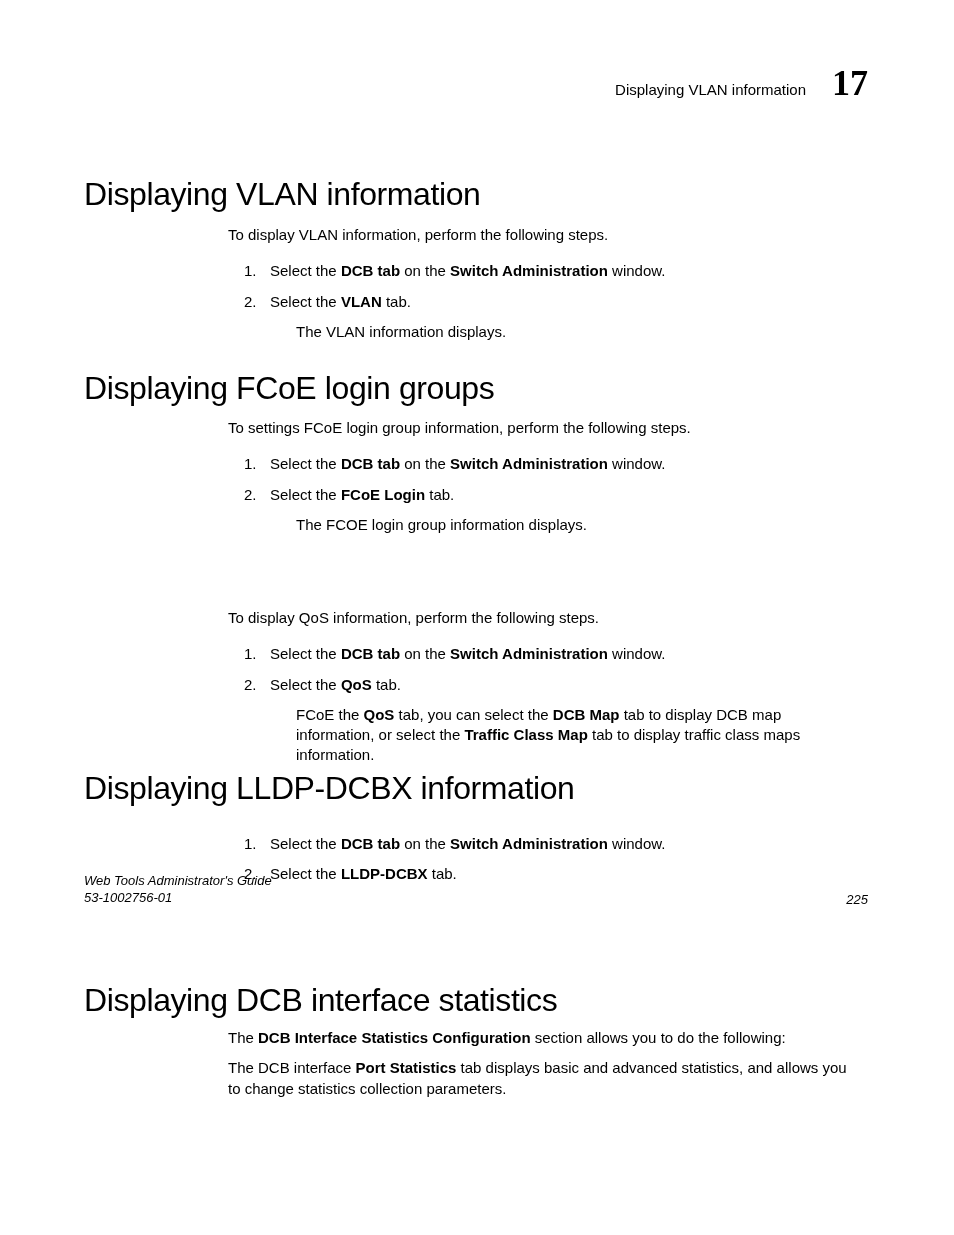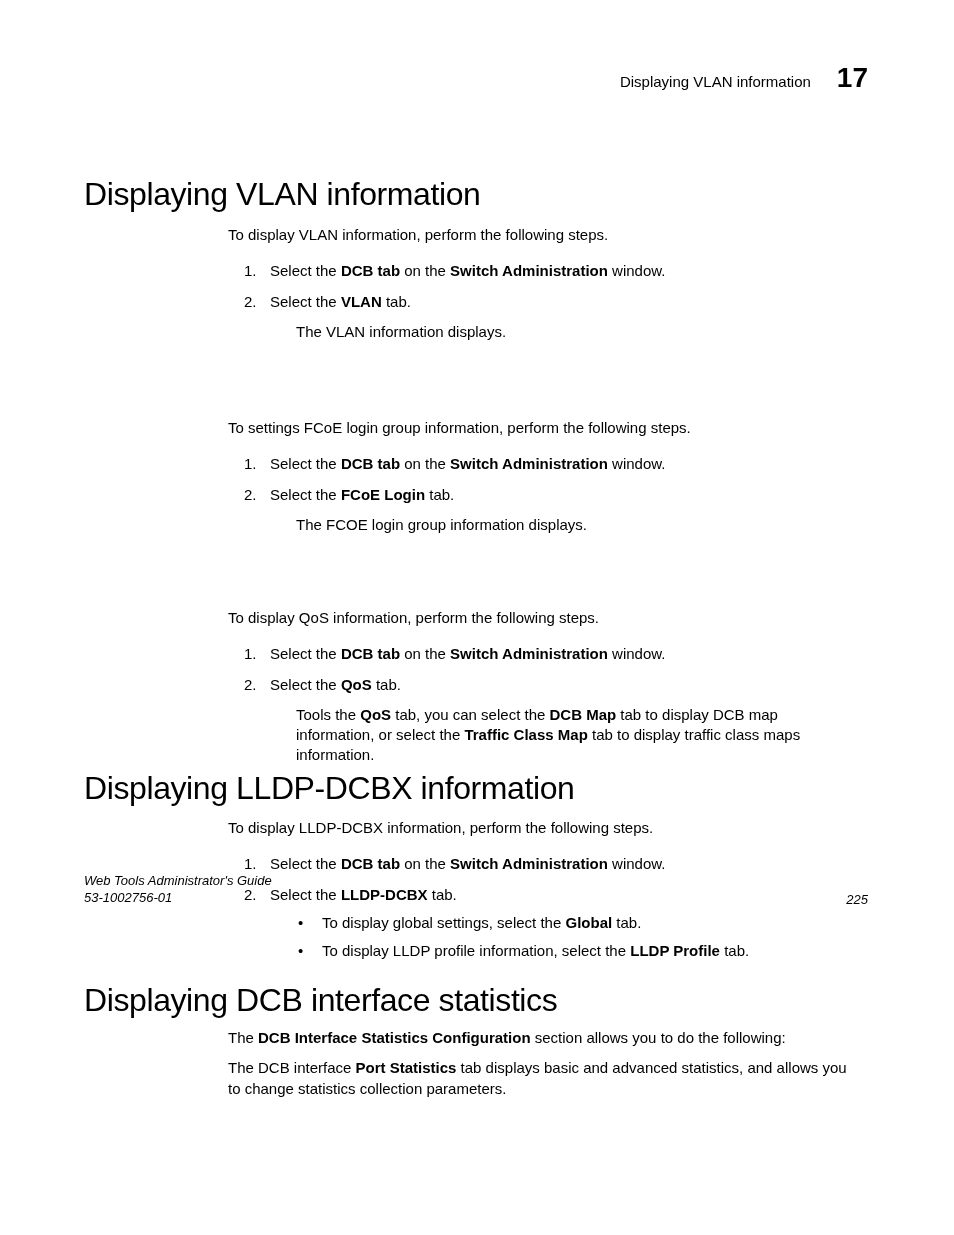--- a/index.html
+++ b/index.html
@@ -31,23 +31,23 @@
     justify-content: flex-end;
     align-items: baseline;
     padding-right: 86px;
     gap: 26px;
   }
   .run-head-title {
     font-size: 15px;
     color: #000;
   }
   .run-head-num {
-    font-size: 28px;
+    font-size: 36px;
     font-weight: 700;
-    font-family: Liberation Sans, sans-serif;
+    font-family: Liberation Serif, serif;
   }
   
   h1 {
     position: absolute;
     left: 84px;
     margin: 0;
     font-family: "Arial Narrow", Arial, Helvetica, sans-serif;
     font-stretch: condensed;
     font-weight: 400;
     font-size: 32px;
@@ -134,20 +134,21 @@
       <li data-num="1.">
         <span>Select the </span><b>DCB tab</b><span> on the </span><b>Switch Administration</b><span> window.</span>
       </li>
       <li data-num="2.">
         <span>Select the </span><b>VLAN</b><span> tab.</span>
         <p class="sub">The VLAN information displays.</p>
       </li>
     </ol>
   </div>
 
+  <h1 style="top:370px">Displaying FCoE login groups</h1>
   <div class="body" style="top:418px">
     <p>To settings FCoE login group information, perform the following steps.</p>
     <ol>
       <li data-num="1.">
         <span>Select the </span><b>DCB tab</b><span> on the </span><b>Switch Administration</b><span> window.</span>
       </li>
       <li data-num="2.">
         <span>Select the </span><b>FCoE Login</b><span> tab.</span>
         <p class="sub">The FCOE login group information displays.</p>
       </li>
@@ -156,43 +157,34 @@
 
   <div class="body" style="top:608px">
     <p>To display QoS information, perform the following steps.</p>
     <ol>
       <li data-num="1.">
         <span>Select the </span><b>DCB tab</b><span> on the </span><b>Switch Administration</b><span> window.</span>
       </li>
       <li data-num="2.">
         <span>Select the </span><b>QoS</b><span> tab.</span>
         <p class="sub">
-          <span>Tools the </span><b>QoS</b><span> tab, you can select the </span><b>DCB Map</b><span> tab to display DCB map information, or select the </span><b>Traffic Class Map</b><span> tab to display traffic class maps information.</span>
+          <span>FCoE the </span><b>QoS</b><span> tab, you can select the </span><b>DCB Map</b><span> tab to display DCB map information, or select the </span><b>Traffic Class Map</b><span> tab to display traffic class maps information.</span>
         </p>
       </li>
     </ol>
   </div>
 
   <h1 style="top:770px">Displaying LLDP-DCBX information</h1>
   <div class="body" style="top:818px">
-    <p>To display LLDP-DCBX information, perform the following steps.</p>
     <ol>
       <li data-num="1.">
         <span>Select the </span><b>DCB tab</b><span> on the </span><b>Switch Administration</b><span> window.</span>
       </li>
       <li data-num="2.">
         <span>Select the </span><b>LLDP-DCBX</b><span> tab.</span>
-        <ul class="bullets">
-          <li>
-            <span>To display global settings, select the </span><b>Global</b><span> tab.</span>
-          </li>
-          <li>
-            <span>To display LLDP profile information, select the </span><b>LLDP Profile</b><span> tab.</span>
-          </li>
-        </ul>
       </li>
     </ol>
   </div>
 
   <h1 style="top:982px">Displaying DCB interface statistics</h1>
   <div class="body" style="top:1028px">
     <p>
       <span>The </span><b>DCB Interface Statistics Configuration</b><span> section allows you to do the following:</span>
     </p>
     <p>

